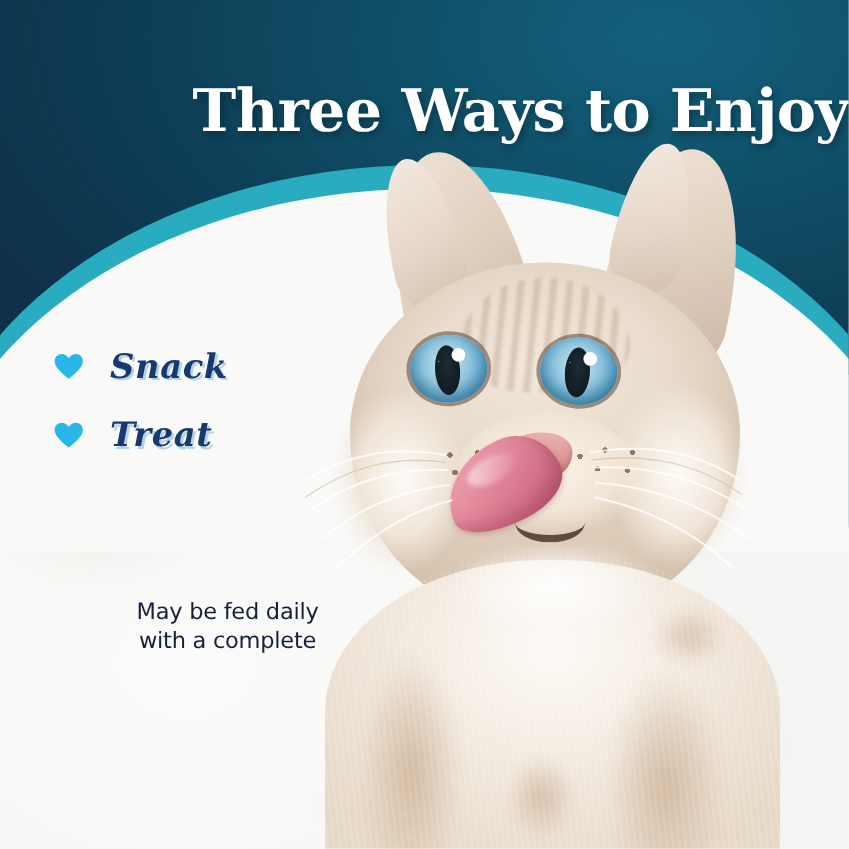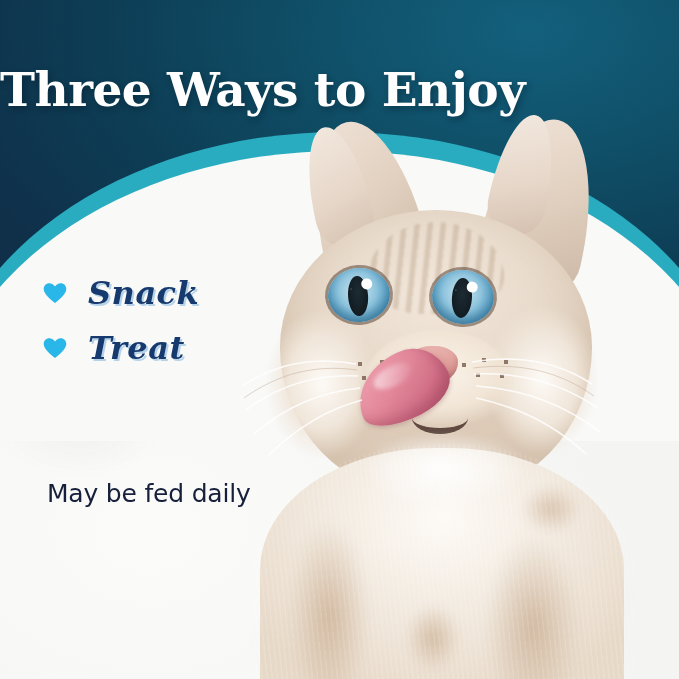--- a/index.html
+++ b/index.html
@@ -70,21 +70,21 @@
     height: 290px;
     background: #f9f9f8;
     border-radius: 50% 50% 0 0 / 100% 100% 0 0;
   }
 
   
   .headline {
     position: absolute;
     left: 0; right: 0;
     top: 62px;
-    text-align: left;
+    text-align: right;
     font-family: "DejaVu Serif", "Liberation Serif", serif;
     font-weight: 700;
     font-size: 47px;
     letter-spacing: -0.5px;
     color: #ffffff;
     text-shadow: 2px 3px 6px rgba(4,26,40,.45);
     white-space: nowrap;
   }
 
   
@@ -106,39 +106,40 @@
     flex: 0 0 auto;
     width: 26px;
     height: 26px;
     margin-right: 20px;
     display: block;
   }
   .benefit-label {
     font-family: "DejaVu Serif", "Liberation Serif", serif;
     font-weight: 700;
     font-style: italic;
-    font-size: 32px;
+    font-size: 27px;
     line-height: 1;
     letter-spacing: 0.5px;
     color: #173a6e;
     text-shadow: 2px 2px 0 rgba(126,178,218,.55);
   }
 
   
   .body-copy {
     position: absolute;
     left: 47px;
     top: 478px;
     width: 270px;
     font-family: "DejaVu Sans", "Liberation Sans", sans-serif;
-    font-size: 25px;
+    font-size: 18px;
     font-weight: 400;
     line-height: 1.30;
     letter-spacing: -0.2px;
     color: #16203a;
+    text-align: center;
   }
   .body-copy span { display: block; }
 
   
   .cat-photo {
     position: absolute;
     left: 236px;
     top: 118px;
     width: 443px;
     height: 561px;
@@ -434,15 +435,16 @@
     <li class="benefit-item">
       <svg class="heart-icon" viewBox="0 0 24 24">
         <path fill="#29b6e8" d="M12 21.2 C 4.6 15.6, 1.6 11.7, 1.6 8.1 C 1.6 5.1, 3.9 2.9, 6.7 2.9 C 8.9 2.9, 10.9 4.2, 12 6.1 C 13.1 4.2, 15.1 2.9, 17.3 2.9 C 20.1 2.9, 22.4 5.1, 22.4 8.1 C 22.4 11.7, 19.4 15.6, 12 21.2 Z"></path>
       </svg>
       <span class="benefit-label">Treat</span>
     </li>
   </ul>
 
   <div class="body-copy">
     <span>May be fed daily</span>
+    <span>with a complete</span>
   </div>
 
 </div>
 
 </body></html>

